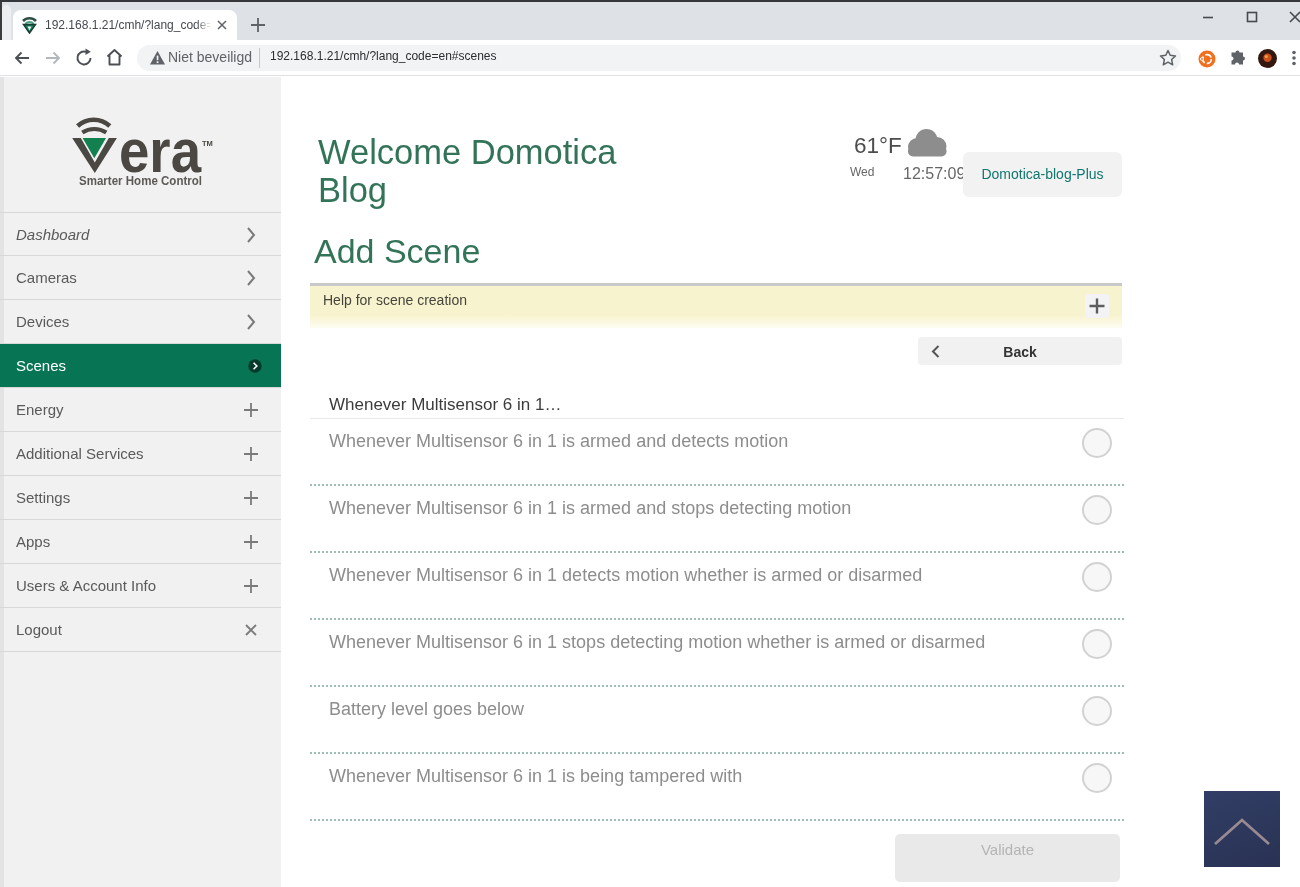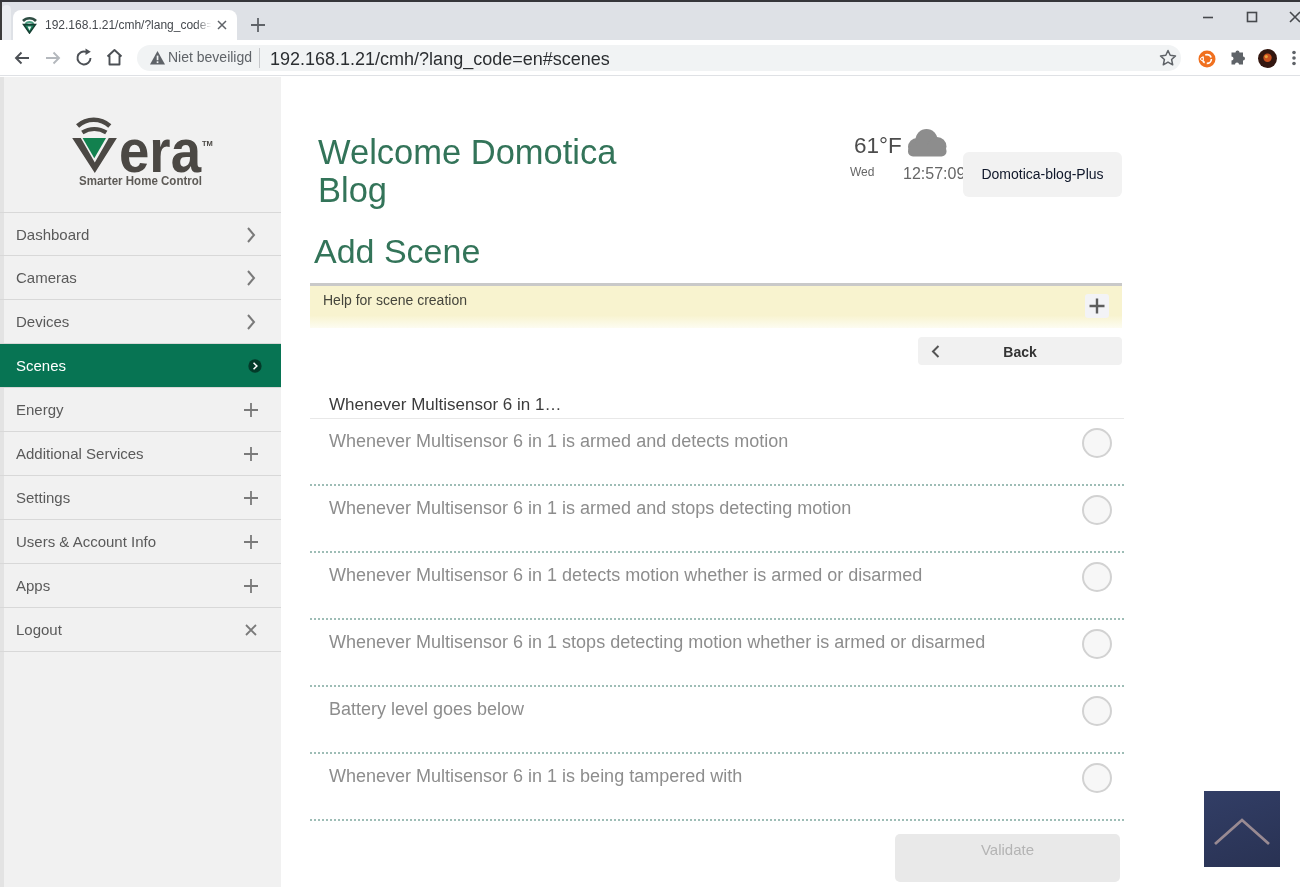--- a/index.html
+++ b/index.html
@@ -13,38 +13,38 @@
   #tabtitle { left:45px; top:18px; width:172px; height:15px; font-size:12px; color:#45494e; white-space:nowrap; overflow:hidden; }
   #tabfade { left:196px; top:17px; width:22px; height:17px; background:linear-gradient(to right, rgba(255,255,255,0), #fff 70%); }
   #tabx { left:214px; top:17px; width:16px; height:16px; }
   #newtab { left:251px; top:18px; width:14px; height:14px; }
   .winctl { top:8px; width:18px; height:18px; }
   
   #toolbar { left:0; top:40px; width:1300px; height:36px; background:#fff; border-bottom:1px solid #dfe1e5; }
   #omnibox { left:137px; top:45px; width:1044px; height:26px; background:#f1f3f4; border-radius:13px; }
   #nb { left:168px; top:49px; font-size:14px; color:#5f6368; }
   #nbsep { left:259px; top:48px; width:1px; height:20px; background:#c6c8cb; }
-  #urltext { left:270px; top:49px; font-size:18px; color:#2b2e31; }
+  #urltext { left:270px; top:49px; font-size:12px; color:#2b2e31; }
   
   #page { left:0; top:77px; width:1300px; height:810px; background:#fff; }
   #sidebar { left:0; top:0; width:281px; height:810px; background:#f1f1f1; }
   #sidestrip { left:0; top:0; width:4px; height:810px; background:#e3e3e3; }
   #menu { left:0; top:135px; width:281px; }
   #menu .mi { position:relative; height:44px; line-height:43px; border-bottom:1px solid #d8d8d8; font-size:15px; color:#5a5a5a; padding-left:16px; }
-  #menu .mi:first-child { border-top:1px solid #d8d8d8; }
+  #menu .mi:first-child { border-top:1px solid #d8d8d8;font-style:italic; }
   #menu .ic { position:absolute; right:22px; top:0; width:16px; height:44px; }
   #menu .mi.sel { background:#077453; color:#fff; }
   
   .greenh { color:#337459; font-weight:300; }
   #welcome { left:318px; top:56px; font-size:34.5px; line-height:38px; }
   #addscene { left:314px; top:154px; font-size:34px; line-height:40px; }
   #temp { left:854px; top:56px; font-size:22.5px; color:#4c4c4c; }
   #wed { left:850px; top:88px; font-size:12px; color:#666; }
   #clock { left:903px; top:88px; font-size:16px; color:#666; }
-  #unitbtn { left:963px; top:75px; width:159px; height:45px; background:#f2f2f2; border-radius:6px; text-align:center; line-height:45px; font-size:14px; color:#0f172a; }
+  #unitbtn { left:963px; top:75px; width:159px; height:45px; background:#f2f2f2; border-radius:6px; text-align:center; line-height:45px; font-size:14px; color:#0f766e; }
   #helpbar { left:310px; top:206px; width:812px; height:45px; border-top:3px solid #c9c9c9; background:linear-gradient(#f8f3cf 0%,#f8f3cf 70%,#fbf9e4 88%,#fdfcf1 100%); }
   #helptext { left:323px; top:215px; font-size:14px; color:#45453c; }
   #helpplus { left:1085px; top:217px; width:24px; height:24px; background:#f3f3f6; border-radius:3px; }
   #backbtn { left:918px; top:260px; width:204px; height:28px; background:#f1f1f1; border-radius:4px; }
   #backtext { left:918px; top:267px; width:204px; text-align:center; font-size:14px; font-weight:bold; color:#333; }
   #listtitle { left:329px; top:318px; font-size:17px; color:#3c3c3c; }
   #titleline { left:310px; top:341px; width:814px; height:1px; background:#e8e8e8; }
   .row { left:310px; width:814px; height:67px; border-bottom:2px dotted rgba(78,135,122,0.55); }
   .rowtext { position:absolute; left:19px; top:12px; font-size:18px; color:#8d8d8d; }
   .radio { position:absolute; left:772px; top:9px; width:30px; height:30px; border-radius:50%; border:2px solid #d2d2d2; background:#f7f7f7; }
@@ -156,24 +156,24 @@
         </svg></div>
     <div class="mi">Energy<svg class="ic" viewBox="0 0 16 44">
           <path d="M8 15 V29 M1 22 H15" stroke="#7a7a7a" stroke-width="1.8"></path>
         </svg></div>
     <div class="mi">Additional Services<svg class="ic" viewBox="0 0 16 44">
           <path d="M8 15 V29 M1 22 H15" stroke="#7a7a7a" stroke-width="1.8"></path>
         </svg></div>
     <div class="mi">Settings<svg class="ic" viewBox="0 0 16 44">
           <path d="M8 15 V29 M1 22 H15" stroke="#7a7a7a" stroke-width="1.8"></path>
         </svg></div>
+    <div class="mi">Apps<svg class="ic" viewBox="0 0 16 44">
+          <path d="M8 15 V29 M1 22 H15" stroke="#7a7a7a" stroke-width="1.8"></path>
+        </svg></div>
     <div class="mi">Users &amp; Account Info<svg class="ic" viewBox="0 0 16 44">
-          <path d="M8 15 V29 M1 22 H15" stroke="#7a7a7a" stroke-width="1.8"></path>
-        </svg></div>
-    <div class="mi">Apps<svg class="ic" viewBox="0 0 16 44">
           <path d="M8 15 V29 M1 22 H15" stroke="#7a7a7a" stroke-width="1.8"></path>
         </svg></div>
     <div class="mi">Logout<svg class="ic" viewBox="0 0 16 44">
           <path d="M3 17 L13 27 M13 17 L3 27" stroke="#7a7a7a" stroke-width="1.8"></path>
         </svg></div>
   </div>
 
   <div class="abs greenh" id="addscene">Add Scene</div>
   <div class="abs greenh" id="welcome">Welcome Domotica<br>Blog</div>
   <div class="abs" id="temp">61°F</div>

